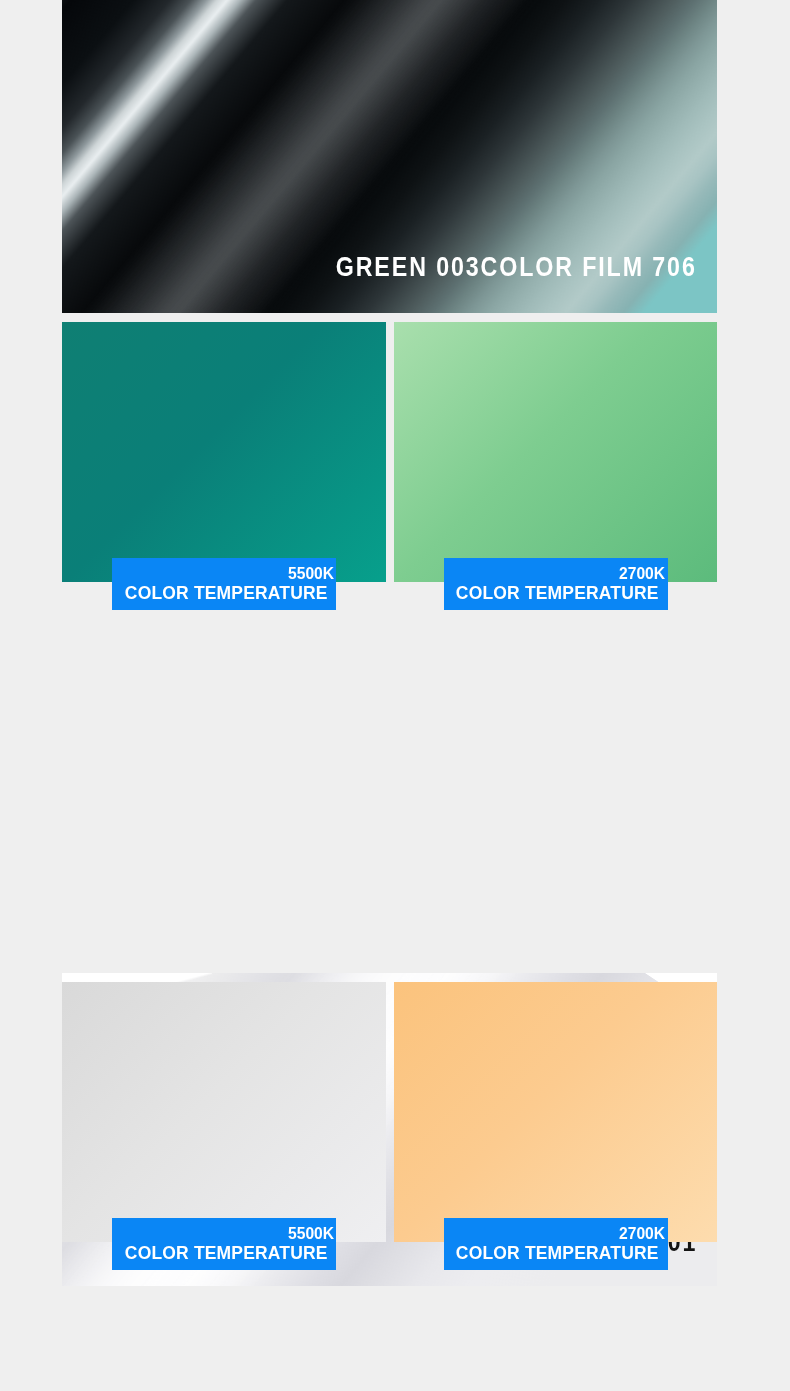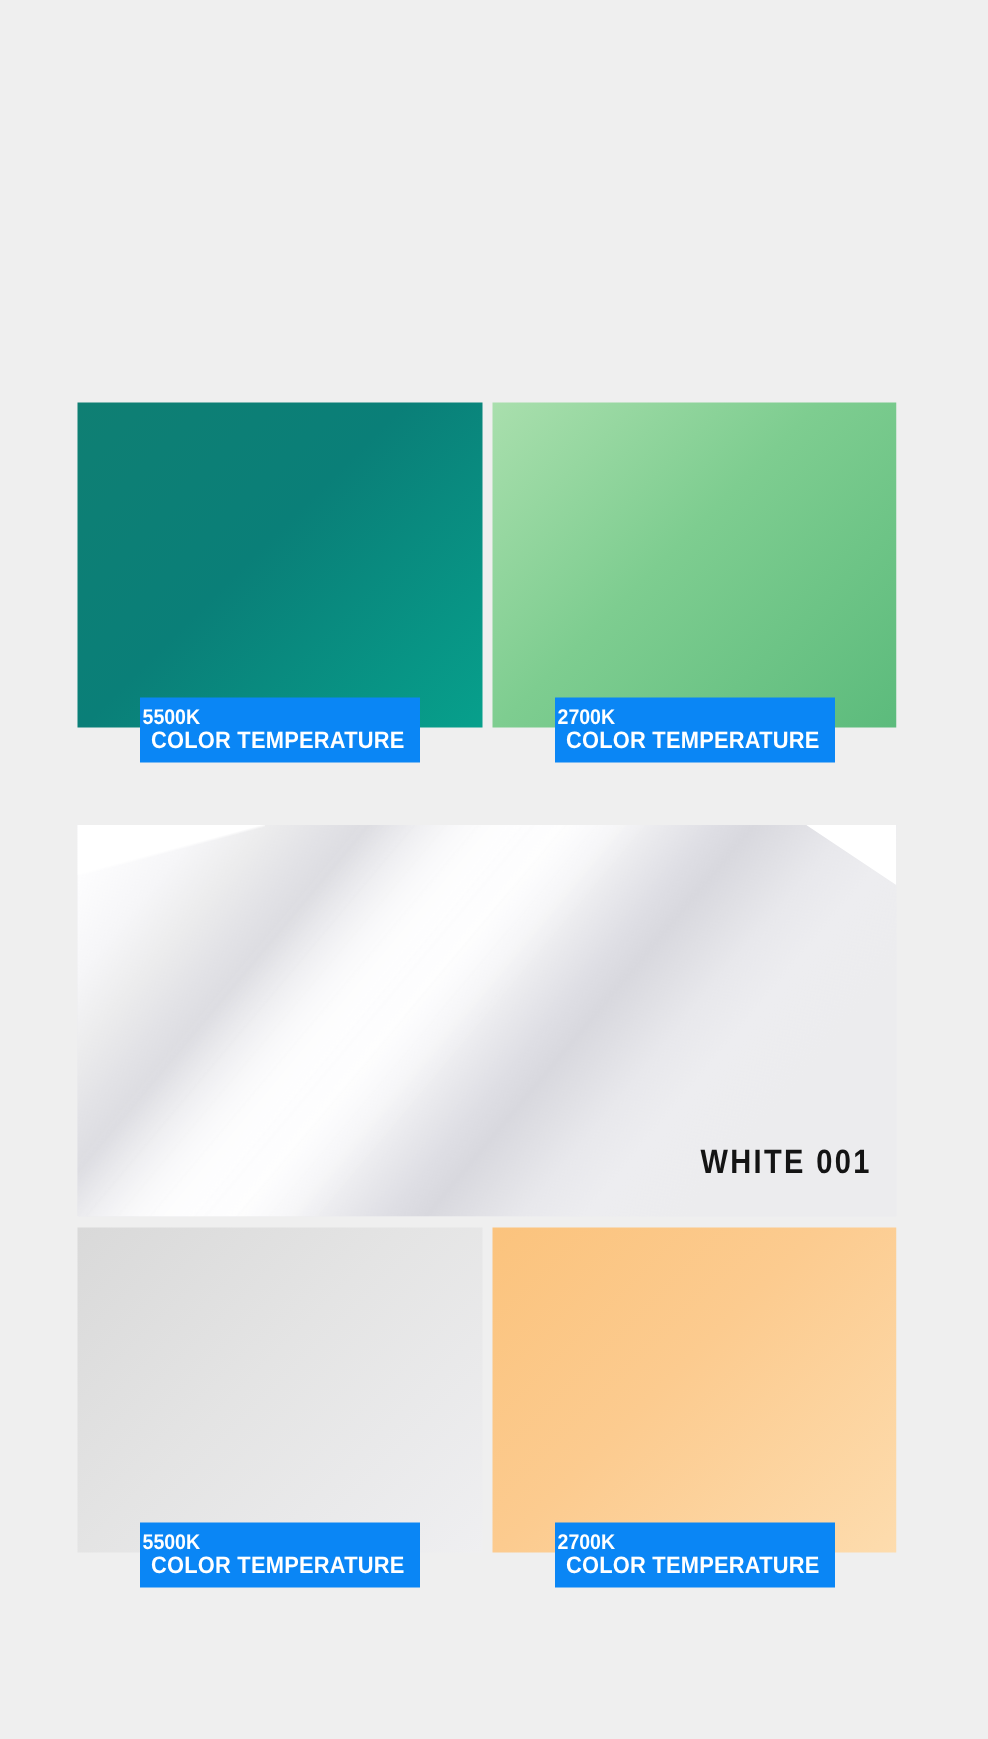--- a/index.html
+++ b/index.html
@@ -220,21 +220,21 @@
   .temp-label {
     position: absolute;
     left: 50px;
     bottom: -28px;
     width: 224px;
     height: 52px;
     background: #0a86f5;
     color: #ffffff;
     display: flex;
     flex-direction: column;
-    align-items: flex-start;
+    align-items: flex-end;
     justify-content: center;
     line-height: 1.04;
     font-weight: 700;
     font-stretch: condensed;
     text-align: center;
   }
   .temp-label .kelvin {
     font-size: 17px;
     transform: scaleX(0.92);
   }
@@ -254,20 +254,25 @@
     font-stretch: condensed;
     letter-spacing: -0.1px;
   }
   #disclaimer div { transform: scaleX(0.95); }
 </style>
 </head>
 <body>
 
 <div class="page">
 
+  <div class="content hero" id="green-hero">
+    <div class="roll"></div>
+    <div class="sheen"></div>
+    <div class="hero-title">GREEN 003COLOR FILM 706</div>
+  </div>
 
   <div class="content swatch-row" id="green-swatches">
     <div class="swatch swatch-green-5500">
       <div class="temp-label">
         <span class="kelvin">5500K</span>
         <span class="caption">COLOR TEMPERATURE</span>
       </div>
     </div>
     <div class="swatch swatch-green-2700">
       <div class="temp-label">

